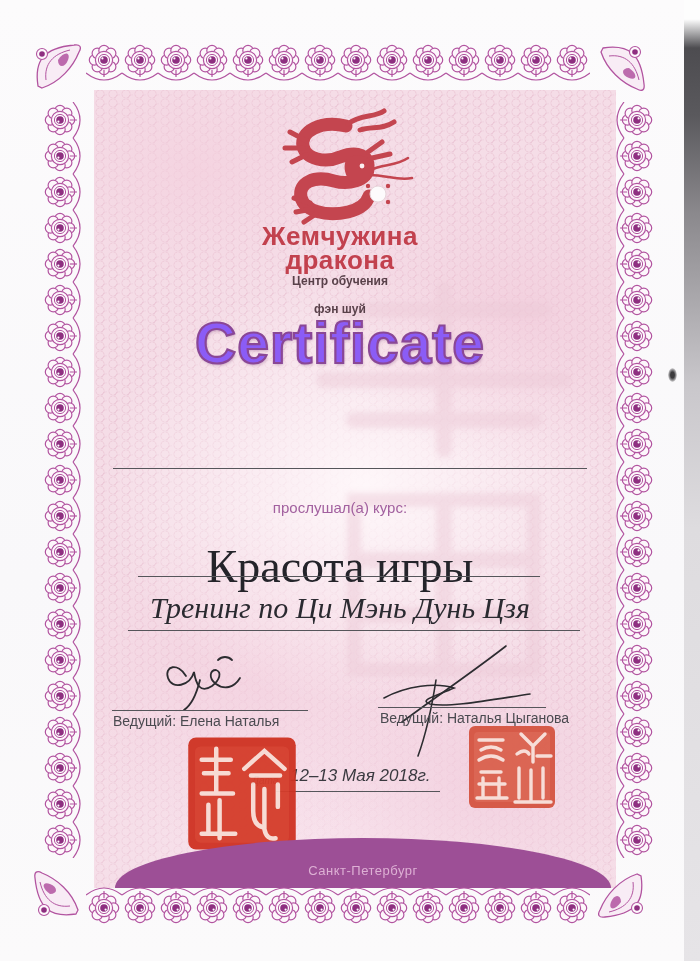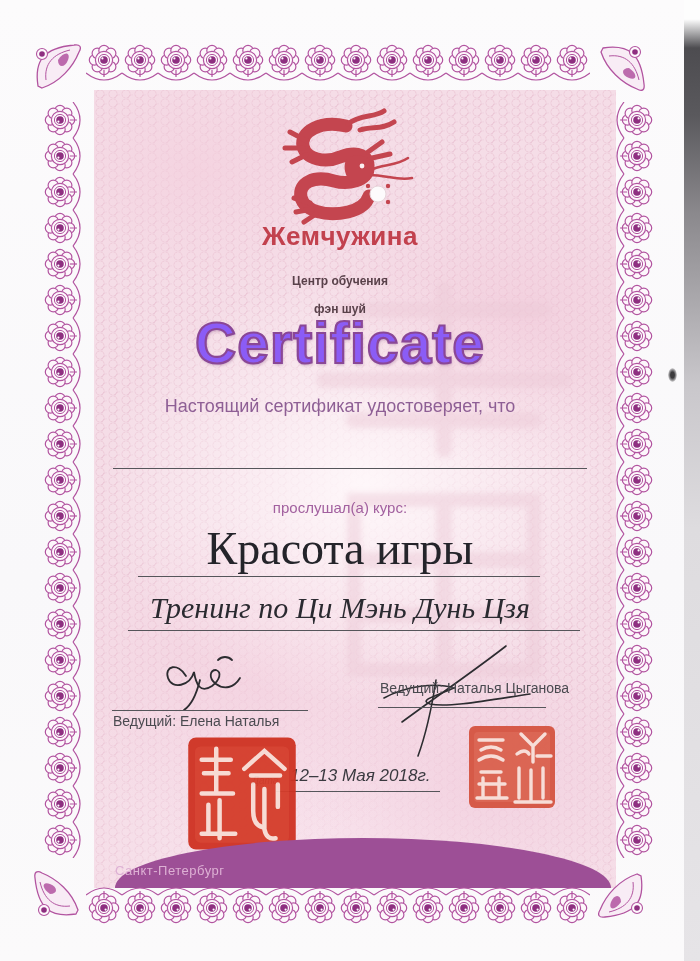--- a/index.html
+++ b/index.html
@@ -41,21 +41,21 @@
   .rule{position:absolute;height:1px;background:#55555a;}
   .course-intro{font-size:15px;color:#a2609f;}
   .course-title{font-family:"Liberation Serif",serif;font-size:46px;color:#24242a;}
   .course-sub{font-family:"Liberation Serif",serif;font-style:italic;font-size:30px;color:#2a2a30;}
   .sig-label{font-size:14px;color:#4a4a50;}
   .sig-label .lbl{}
   .date-lbl{font-size:10px;font-style:italic;color:#4a4a50;}
   .date-val{font-size:17px;font-style:italic;color:#3a3a40;}
   .dome{position:absolute;left:115px;top:838px;width:496px;height:50px;background:#9d4f96;
       border-radius:50% 50% 0 0 / 100% 100% 0 0;}
-  .city{position:absolute;left:0;width:100%;top:25px;text-align:left;font-size:13px;
+  .city{position:absolute;left:0;width:100%;top:25px;text-align:center;font-size:13px;
       color:#ddb0d4;letter-spacing:.5px;}
   .border-layer{position:absolute;left:0;top:0;width:700px;height:961px;pointer-events:none;}
   .tile{position:absolute;width:36px;height:48px;}
   .corner{position:absolute;width:58px;height:58px;}
 </style>
 </head>
 <body>
 
 <div class="scan">
   <div class="paper"></div>
@@ -86,31 +86,31 @@
     <circle cx="128" cy="86" r="8" fill="none" stroke="#e6d4da" stroke-width="1"></circle>
     <g fill="#c4454f">
       <circle cx="118" cy="78" r="2.2"></circle>
         <circle cx="138" cy="78" r="2.2"></circle>
       <circle cx="118" cy="94" r="2.2"></circle>
         <circle cx="138" cy="94" r="2.2"></circle>
     </g>
   </svg>
 
   <div class="abs ctr org-name" style="top:224px">Жемчужина</div>
+  <div class="abs ctr org-name" style="top:248px">дракона</div>
   <div class="abs ctr tagline" style="top:274px">Центр обучения</div>
   <div class="abs ctr tagline" style="top:302px">фэн шуй</div>
 
   <div class="abs ctr cert-title" style="top:310px">Certificate</div>
-  <div class="abs ctr statement" style="top:396px">Настоящий сертификат удостоверяет, что</div>
 
   <div class="rule" style="left:113px;top:468px;width:474px"></div>
 
   <div class="abs ctr course-intro" style="top:499px">прослушал(а) курс:</div>
 
-  <div class="abs ctr course-title" style="top:522px">Красота игры</div>
+  <div class="abs ctr course-title" style="top:540px">Красота игры</div>
   <div class="rule" style="left:138px;top:576px;width:402px"></div>
 
   <div class="abs ctr course-sub" style="top:591px">Тренинг по Ци Мэнь Дунь Цзя</div>
   <div class="rule" style="left:128px;top:630px;width:452px"></div>
 
   <svg class="abs" style="left:148px;top:650px;width:130px;height:62px" viewBox="0 0 130 62">
     <g stroke="#2c2c30" stroke-width="1.8" fill="none" stroke-linecap="round">
       <path d="M38,26 C30,12 16,16 20,28 C24,40 42,36 46,22 C48,34 52,44 64,36 C72,30 74,22 68,20 C62,20 60,28 68,34 C76,40 86,38 92,28"></path>
       <path d="M52,30 C48,46 42,56 36,60"></path>
       <path d="M70,10 C74,6 80,6 84,10"></path>
@@ -123,21 +123,21 @@
   </div>
 
   <svg class="abs" style="left:378px;top:642px;width:172px;height:118px" viewBox="0 0 172 118">
     <g stroke="#2c2c30" stroke-width="1.6" fill="none" stroke-linecap="round">
       <path d="M128,4 C100,26 62,52 24,80"></path>
       <path d="M6,56 C28,44 58,40 76,46 C58,54 40,58 52,62 C70,66 112,58 152,52"></path>
       <path d="M58,38 C54,64 48,92 40,114"></path>
     </g>
   </svg>
   <div class="rule" style="left:378px;top:707px;width:168px"></div>
-  <div class="abs sig-label" style="left:380px;top:680px">
+  <div class="abs sig-label" style="left:380px;top:710px">
     <span class="lbl">Ведущий:</span>
     <span>Наталья Цыганова</span>
   </div>
 
   <div class="abs date-lbl" style="left:252px;top:775px">Дата</div>
   <div class="abs date-val" style="left:290px;top:766px">12–13 Мая 2018г.</div>
   <div class="rule" style="left:276px;top:791px;width:164px"></div>
 
   <svg class="abs" style="left:186px;top:734px;width:112px;height:120px;opacity:.95" viewBox="0 0 100 105">
     <rect x="2" y="2" width="96" height="100" rx="7" fill="#cf3222"></rect>

